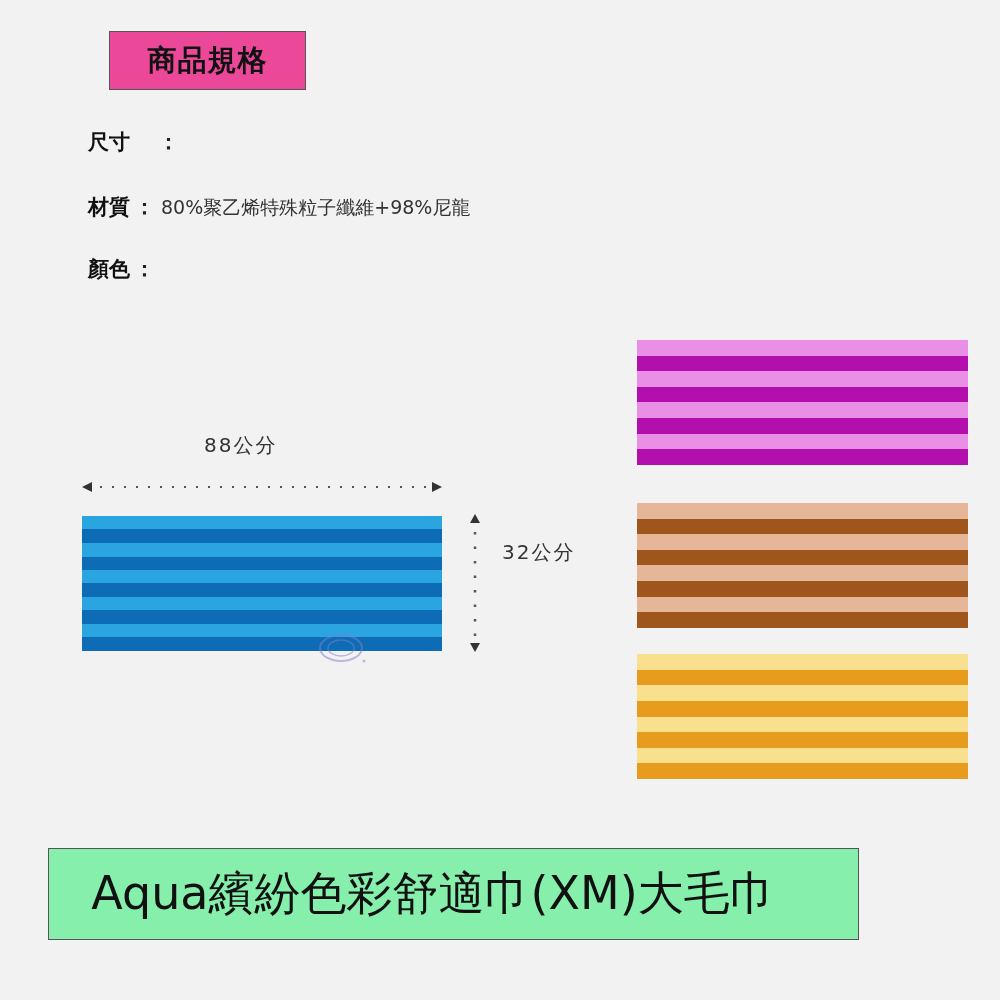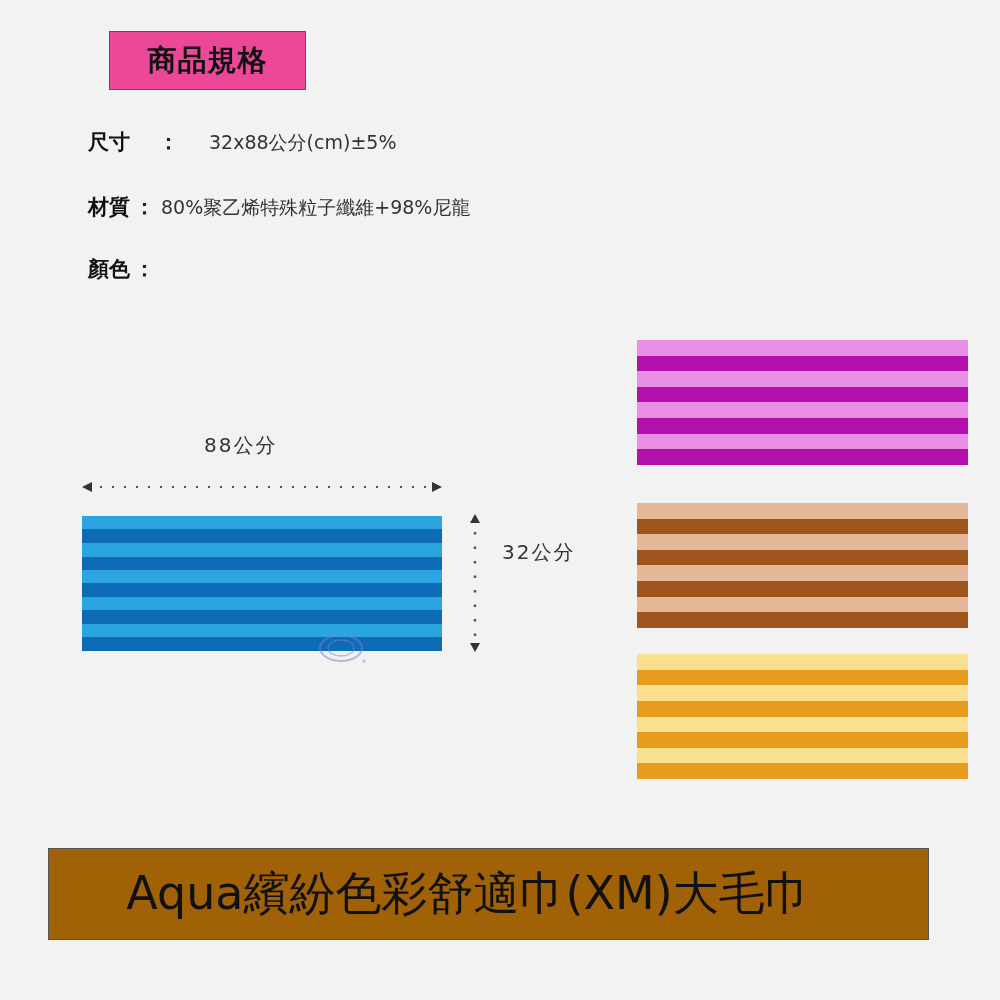--- a/index.html
+++ b/index.html
@@ -100,23 +100,23 @@
       left: 317px;
       top: 630px;
       width: 52px;
       height: 36px;
       opacity: 0.5;
     }
     .title-box {
       position: absolute;
       left: 48px;
       top: 848px;
-      width: 881px;
+      width: 811px;
       height: 92px;
-      background: #a16207;
+      background: #86efac;
       border: 1.5px solid #555;
       box-sizing: border-box;
       display: flex;
       align-items: center;
       justify-content: center;
       font-size: 46px;
       color: #111;
       letter-spacing: 0px;
       padding-right: 40px;
     }
@@ -124,21 +124,20 @@
 </head>
 <body>
 
 <div class="heading-box">
   <span>商品規格</span>
 </div>
 
 <div class="spec-row" style="top:128px;gap:24px;">
   <span class="spec-label">尺寸</span>
   <span class="spec-colon">：</span>
-  <span class="spec-value">32x88公分(cm)±5%</span>
 </div>
 
 <div class="spec-row" style="top:193px;">
   <span class="spec-label">材質</span>
   <span class="spec-colon">：</span>
   <span class="spec-value">80%聚乙烯特殊粒子纖維+98%尼龍</span>
 </div>
 
 <div class="spec-row" style="top:255px;">
   <span class="spec-label">顏色</span>

